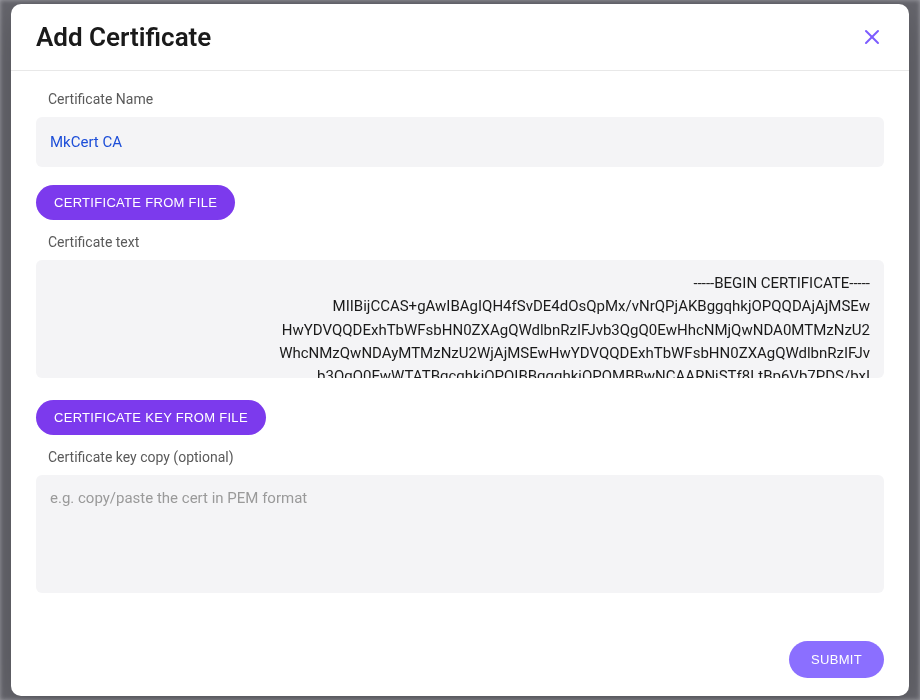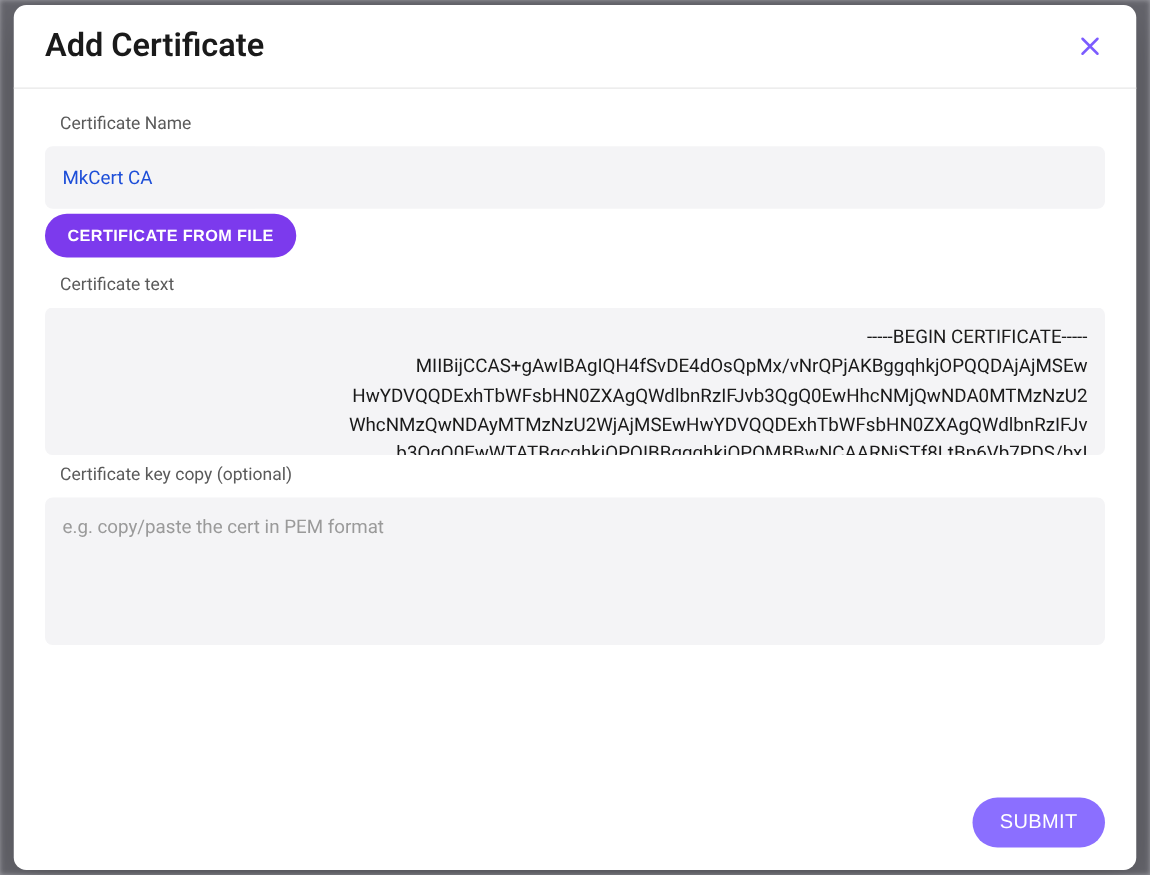--- a/index.html
+++ b/index.html
@@ -131,39 +131,40 @@
       height: 118px;
     }
     
     .file-btn {
       background: #7c3aed;
       color: #ffffff;
       border: none;
       border-radius: 20px;
       padding: 10px 18px;
       font-size: 13px;
-      font-weight: 700;
+      font-weight: 400;
       letter-spacing: 0.3px;
       cursor: pointer;
+      margin-top: 14px;
       margin-bottom: 14px;
     }
     
     .modal-footer {
       padding: 14px 25px 18px 25px;
       display: flex;
       justify-content: flex-end;
     }
     
     .submit-btn {
       background: #8b6fff;
       color: #ffffff;
       border: none;
       border-radius: 20px;
       padding: 11px 22px;
-      font-size: 16px;
+      font-size: 13px;
       font-weight: 500;
       letter-spacing: 0.3px;
       cursor: pointer;
     }
     
     .section-gap {
       margin-bottom: 4px;
     }
   </style>
 </head>
@@ -197,20 +198,21 @@
     
     <div class="section-gap">
       <label class="field-label">Certificate text</label>
       <textarea class="textarea-input cert-text-area" style="">-----BEGIN CERTIFICATE-----
 MIIBijCCAS+gAwIBAgIQH4fSvDE4dOsQpMx/vNrQPjAKBggqhkjOPQQDAjAjMSEw
 HwYDVQQDExhTbWFsbHN0ZXAgQWdlbnRzIFJvb3QgQ0EwHhcNMjQwNDA0MTMzNzU2
 WhcNMzQwNDAyMTMzNzU2WjAjMSEwHwYDVQQDExhTbWFsbHN0ZXAgQWdlbnRzIFJv
 b3QgQ0EwWTATBgcqhkjOPQIBBggqhkjOPQMBBwNCAARNjSTf8LtBp6Vb7PDS/bxI</textarea>
     </div>
     
+    <button class="file-btn">CERTIFICATE KEY FROM FILE</button>
     
     <div class="section-gap">
       <label class="field-label">Certificate key copy (optional)</label>
       <textarea class="textarea-input key-text-area" placeholder="e.g. copy/paste the cert in PEM format" style=""></textarea>
     </div>
     
   </div>
 
   <div class="modal-footer">
     <button class="submit-btn">SUBMIT</button>

